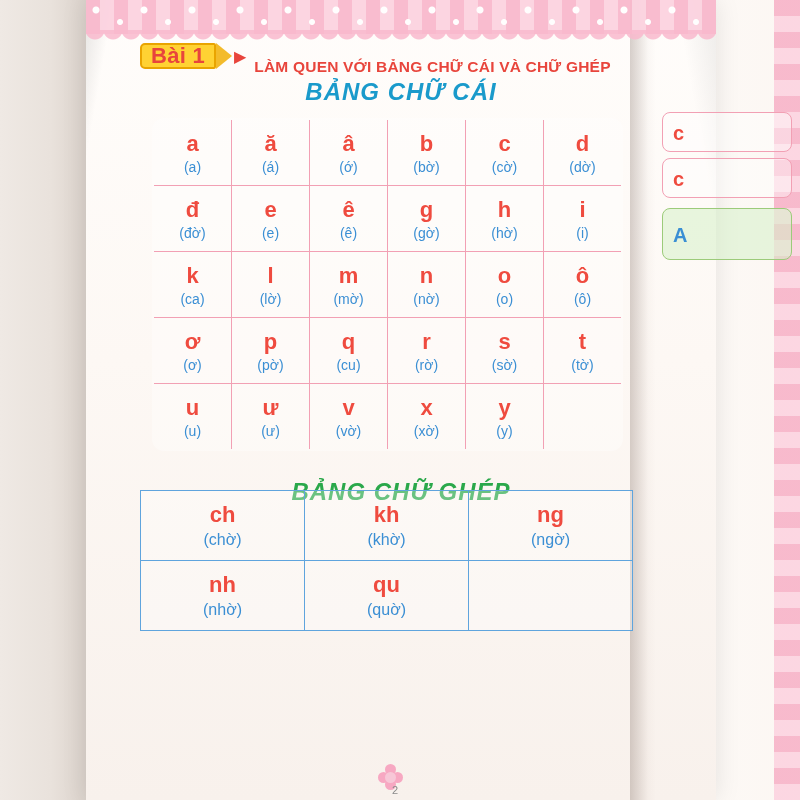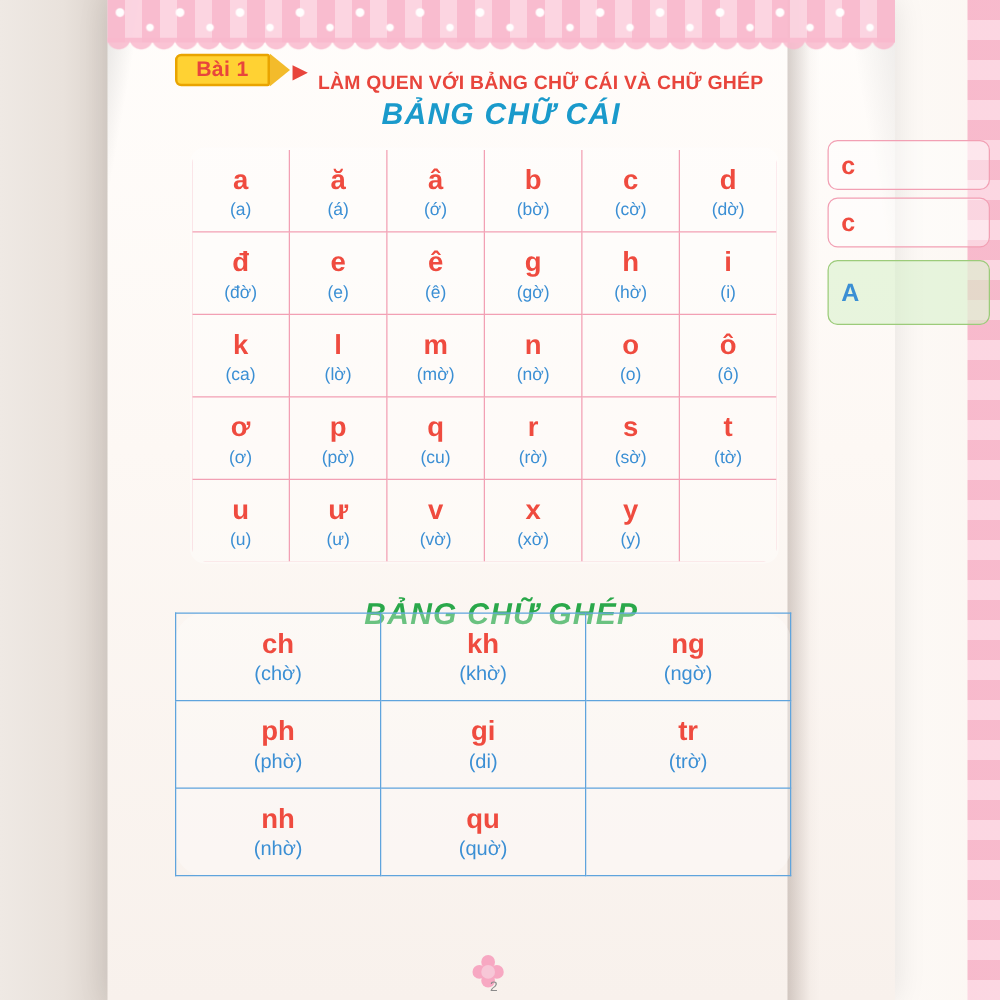--- a/index.html
+++ b/index.html
@@ -154,21 +154,21 @@
     justify-content: center;
   }
   .pencil-tip {
     width: 0; height: 0;
     border-top: 13px solid transparent;
     border-bottom: 13px solid transparent;
     border-left: 16px solid #f3bb2b;
   }
   .pencil-label {
     color: #e8453c;
-    font-size: 17px;
+    font-size: 22px;
     font-weight: bold;
     font-family: "Liberation Sans", sans-serif;
     letter-spacing: 0.3px;
   }
   .arrow {
     color: #e8453c;
     font-size: 16px;
     margin: 0 8px 0 2px;
   }
   .lesson-title {
@@ -194,21 +194,20 @@
     font-style: italic;
   }
   .heading.alphabet { top: 78px; color: #1a9acb; }
   .heading.digraph  { top: 478px; color: #2aa84a; }
 
   
   .tbl {
     position: absolute;
     border-collapse: collapse;
     table-layout: fixed;
-    border-radius: 24px;
   }
   .tbl td {
     text-align: center;
     vertical-align: middle;
     padding: 0;
   }
   .cell-letter {
     display: block;
     font-weight: bold;
     font-family: "Liberation Sans", sans-serif;
@@ -454,34 +453,20 @@
             <span class="cell-letter">kh</span>
             <span class="cell-read">(khờ)</span>
           </td>
         <td>
             <span class="cell-letter">ng</span>
             <span class="cell-read">(ngờ)</span>
           </td>
       </tr>
       <tr>
         <td>
-            <span class="cell-letter">ph</span>
-            <span class="cell-read">(phờ)</span>
-          </td>
-        <td>
-            <span class="cell-letter">gi</span>
-            <span class="cell-read">(di)</span>
-          </td>
-        <td>
-            <span class="cell-letter">tr</span>
-            <span class="cell-read">(trờ)</span>
-          </td>
-      </tr>
-      <tr>
-        <td>
             <span class="cell-letter">nh</span>
             <span class="cell-read">(nhờ)</span>
           </td>
         <td>
             <span class="cell-letter">qu</span>
             <span class="cell-read">(quờ)</span>
           </td>
         <td class="empty-cell"></td>
       </tr>
     </tbody>

